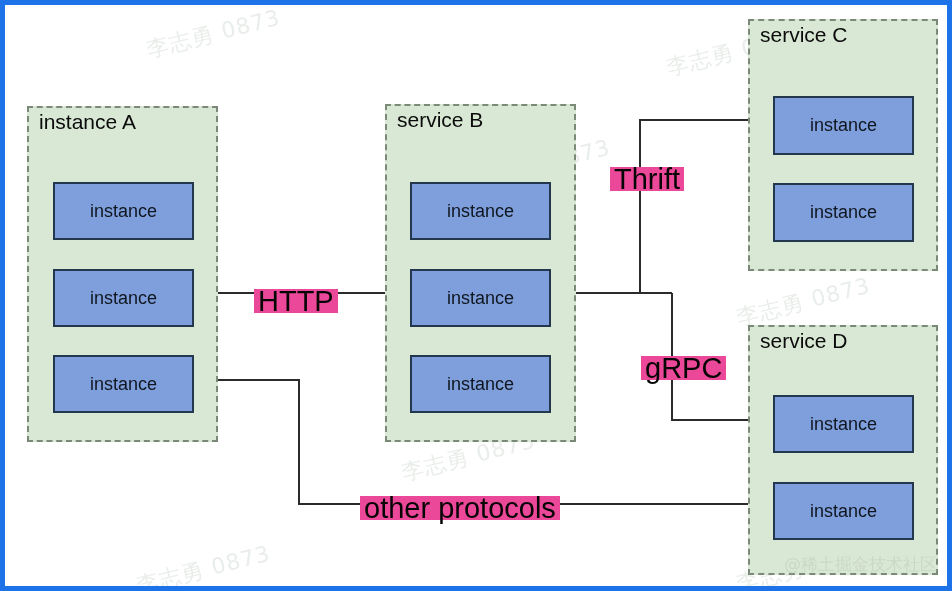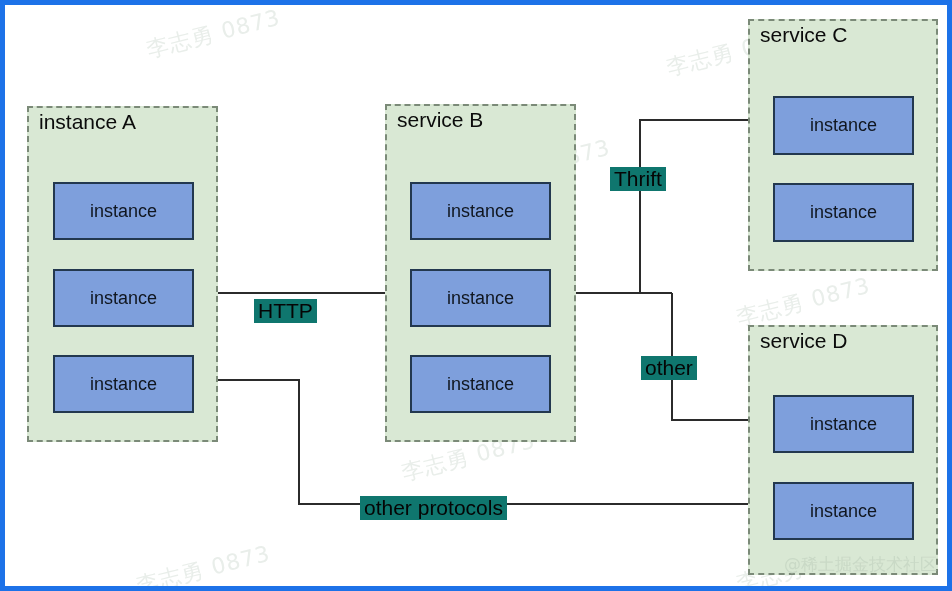--- a/index.html
+++ b/index.html
@@ -66,22 +66,22 @@
     font-family:"Liberation Sans","DejaVu Sans",sans-serif;
   }
   
   svg#wires{
     position:absolute;left:0;top:0;
     width:942px;height:581px;
     pointer-events:none;
   }
   .edge-label{
     position:absolute;
-    background:#0f766e;
-    font-size:21px;
+    background:#ec4899;
+    font-size:29px;
     color:#050505;
     font-family:"Liberation Sans","DejaVu Sans",sans-serif;
     white-space:nowrap;
     padding:0 4px;
     line-height:24px;
   }
 </style>
 </head>
 <body>
 
@@ -135,21 +135,21 @@
       <div class="instance" style="left: 768px; top: 91px; width: 141px; height: 59px;">instance</div>
       <div class="instance" style="left: 768px; top: 178px; width: 141px; height: 59px;">instance</div>
       <div class="service" style="left: 743px; top: 320px; width: 190px; height: 250px;">
         <div class="service-title">service D</div>
       </div>
       <div class="instance" style="left: 768px; top: 390px; width: 141px; height: 58px;">instance</div>
       <div class="instance" style="left: 768px; top: 477px; width: 141px; height: 58px;">instance</div>
     </div>
 
   <div id="edge-labels">
-      <div class="edge-label" style="left: 249px; top: 294px;">HTTP</div>
+      <div class="edge-label" style="left: 249px; top: 284px;">HTTP</div>
       <div class="edge-label" style="left: 605px; top: 162px;">Thrift</div>
-      <div class="edge-label" style="left: 636px; top: 351px;">other</div>
+      <div class="edge-label" style="left: 636px; top: 351px;">gRPC</div>
       <div class="edge-label" style="left: 355px; top: 491px;">other protocols</div>
     </div>
 
   <div class="wm-br" style="left: 766px; top: 548px; margin-left: 13px;">@稀土掘金技术社区</div>
 
 </div>
 
 </body></html>

